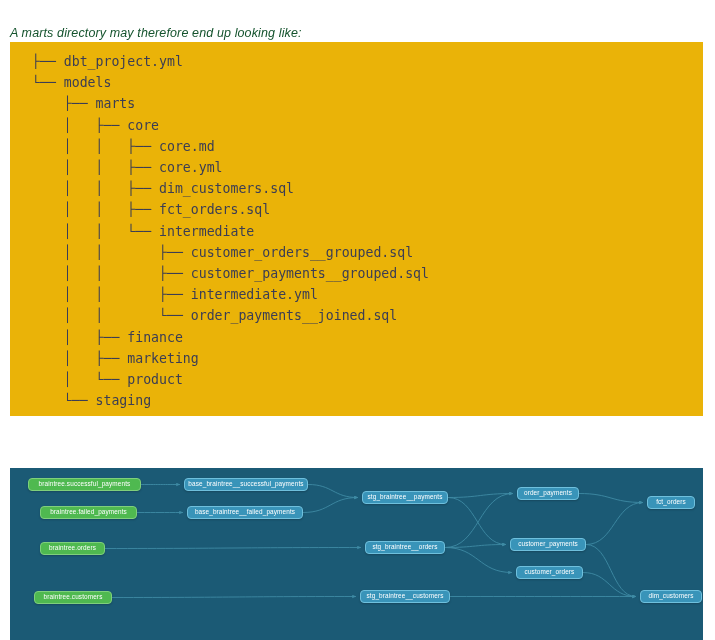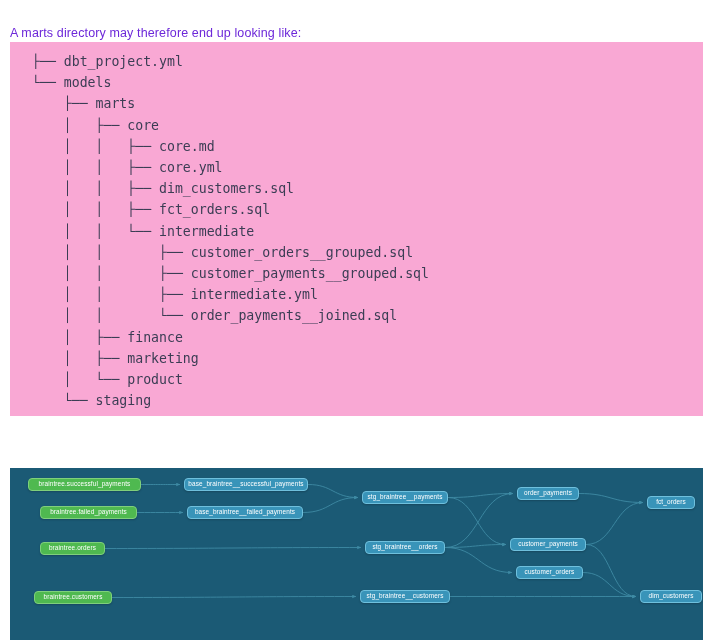--- a/index.html
+++ b/index.html
@@ -15,35 +15,36 @@
     overflow: hidden;
     position: relative;
   }
   .page { position: relative; width: 715px; height: 640px; }
 
   .para {
     position: absolute;
     left: 10px;
     font-size: 12.5px;
     line-height: 16px;
-    color: #6d28d9;
+    color: #14532d;
     letter-spacing: 0.01em;
     white-space: nowrap;
+    font-style: italic;
   }
   .para-1 { top: 12px; }
   .para-2 { top: 434px; }
 
   
   .codeblock {
     position: absolute;
     left: 10px;
     top: 42px;
     width: 693px;
     height: 374px;
-    background: #f9a8d4;
+    background: #eab308;
     box-sizing: border-box;
     padding: 9px 0 0 22px;
     overflow: hidden;
   }
   .codeblock pre {
     margin: 0;
     font-family: "DejaVu Sans Mono", "Liberation Mono", monospace;
     font-size: 13.2px;
     line-height: 21.2px;
     color: #3b3d54;

